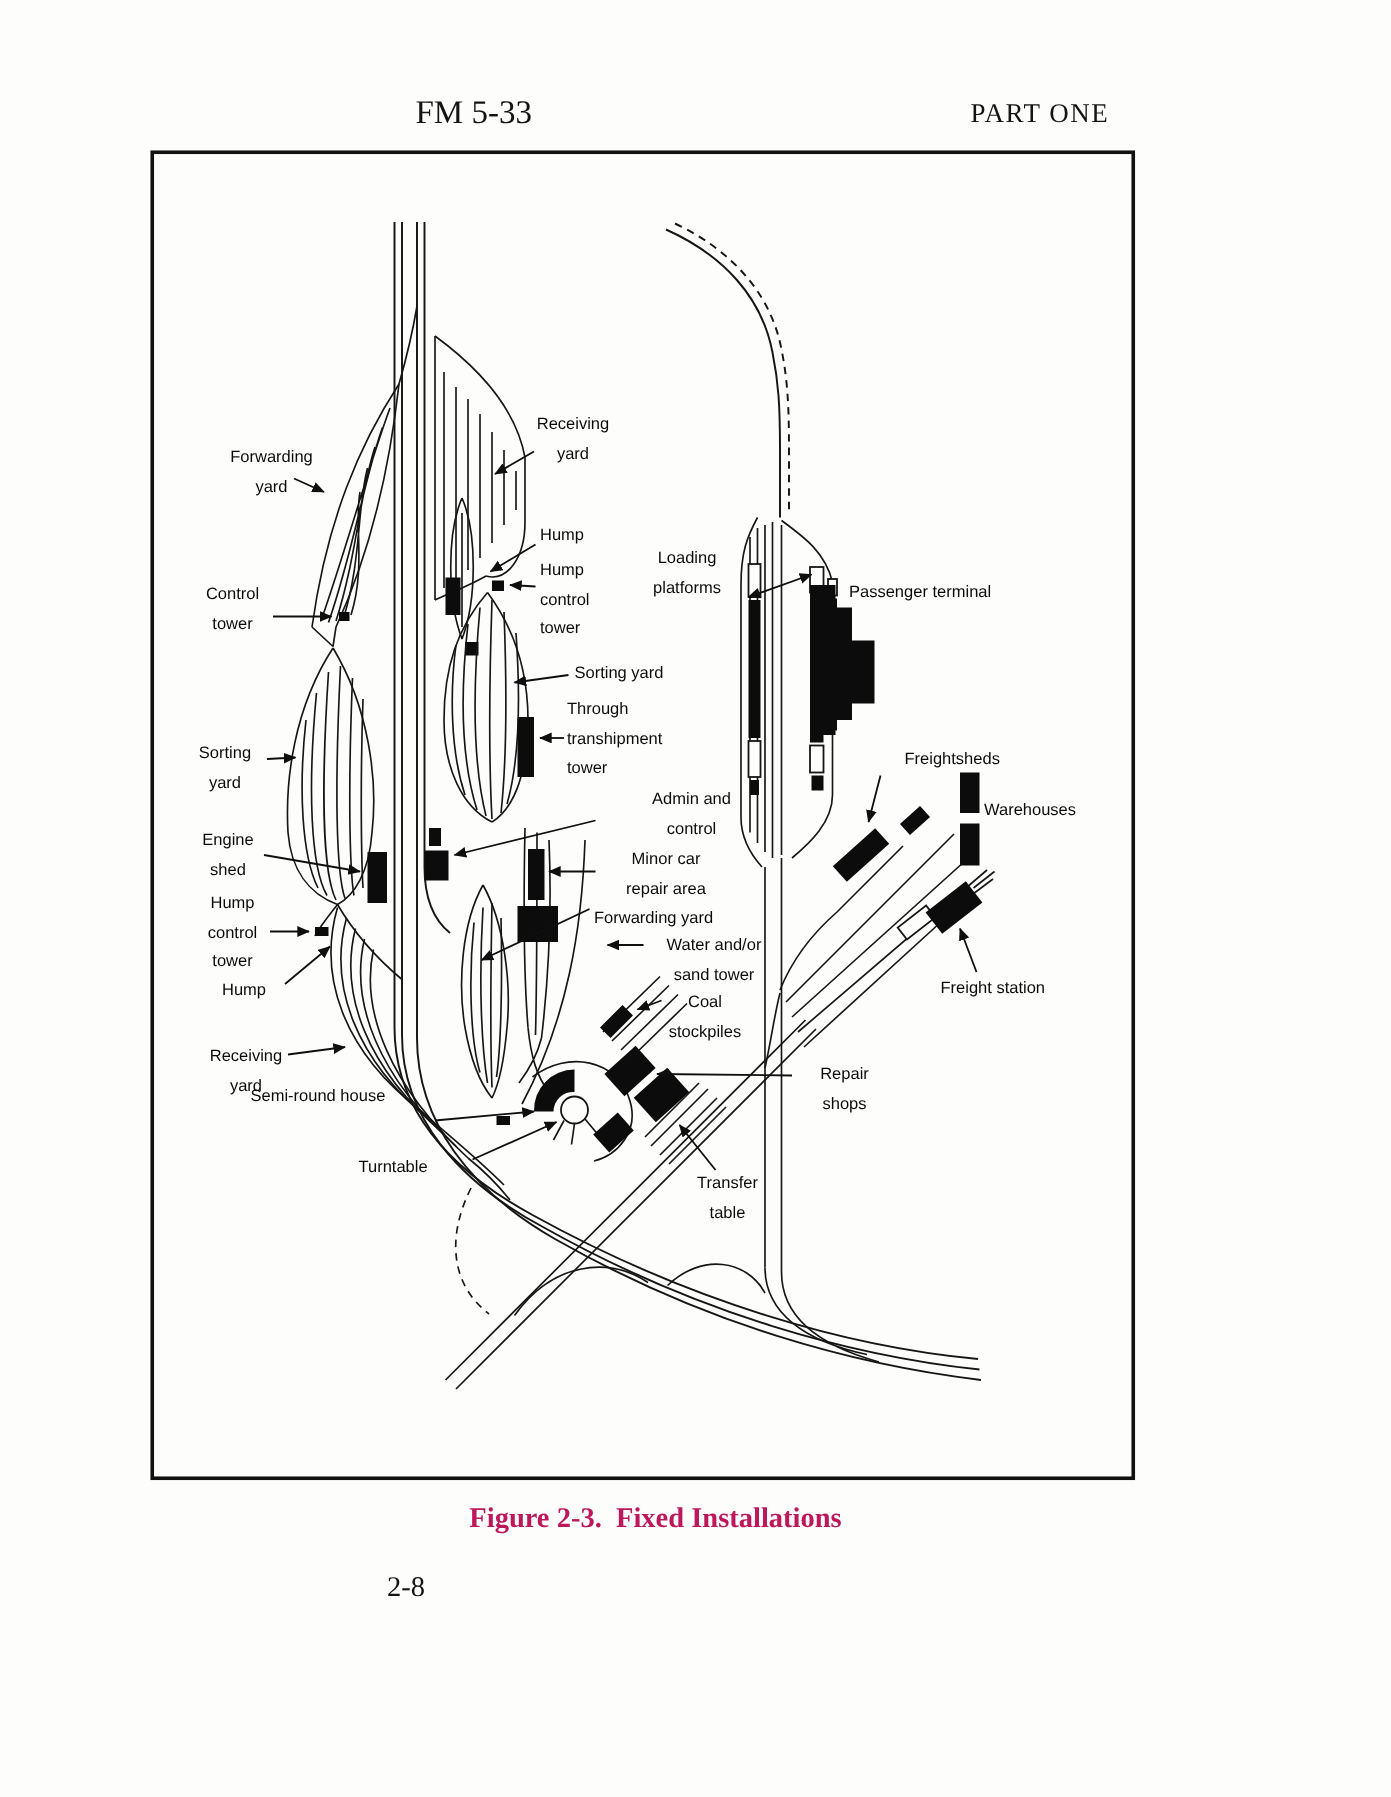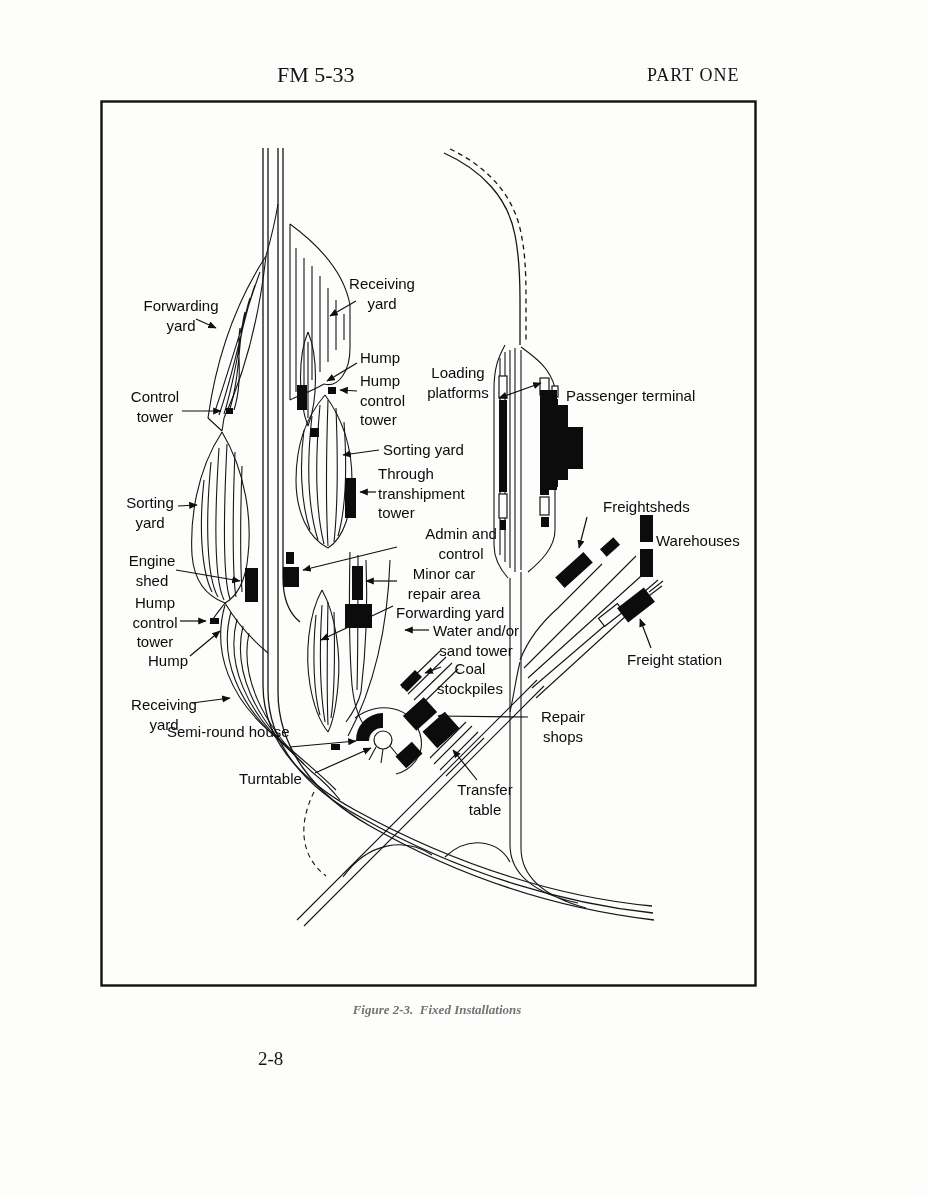--- a/index.html
+++ b/index.html
@@ -2,25 +2,25 @@
 <html><head>
 <meta charset="utf-8">
 <style>
   html,body{margin:0;padding:0;background:#d9d9d9;}
   .page{position:relative;width:927px;height:1198px;background:#fdfdfc;overflow:hidden;
         font-family:"Liberation Serif",serif;color:#0d0d0d;}
   .hdr{position:absolute;font-family:"Liberation Serif",serif;font-size:22px;color:#141414;white-space:pre;}
   .hdr.part{font-size:18px;letter-spacing:1px;}
   .figwrap{position:absolute;left:100px;top:100px;width:658px;height:888px;}
   .figwrap svg{display:block;}
-  .lbl{position:absolute;font-family:"Liberation Sans",sans-serif;font-size:15px;line-height:19.5px;
+  .lbl{position:absolute;font-family:"Liberation Sans",sans-serif;font-size:11px;line-height:19.5px;
        color:#0b0b0b;white-space:pre-line;}
   .center{text-align:center;}
-  .caption{position:absolute;font-family:"Liberation Serif",serif;font-weight:bold;font-size:13px;
-           white-space:pre;color:#737373;font-style:italic;}
+  .caption{position:absolute;font-family:"Liberation Serif",serif;font-weight:bold;font-size:19px;
+           white-space:pre;color:#be185d;}
   .pgnum{position:absolute;font-family:"Liberation Serif",serif;font-size:19px;color:#141414;}
   .trk{fill:none;stroke:#161616;stroke-width:1.3;}
   .thin{fill:none;stroke:#161616;stroke-width:1.1;}
   .blk{fill:#0c0c0c;stroke:none;}
   .wht{fill:#fdfdfc;stroke:#161616;stroke-width:1.2;}
   .ldr{fill:none;stroke:#0f0f0f;stroke-width:1.2;marker-end:url(#ah);}
   .ldr2{fill:none;stroke:#0f0f0f;stroke-width:1.2;marker-end:url(#ah);marker-start:url(#ahr);}
   .dsh{stroke-dasharray:5 4;}
 </style>
 </head>

